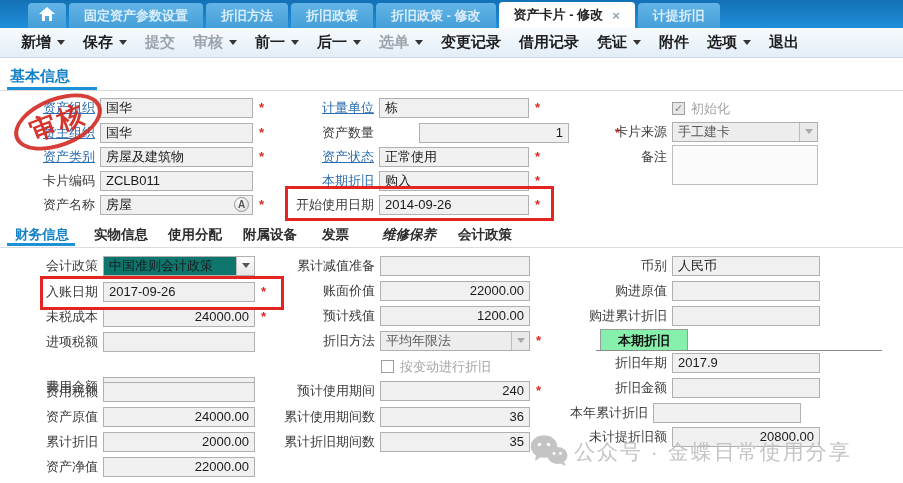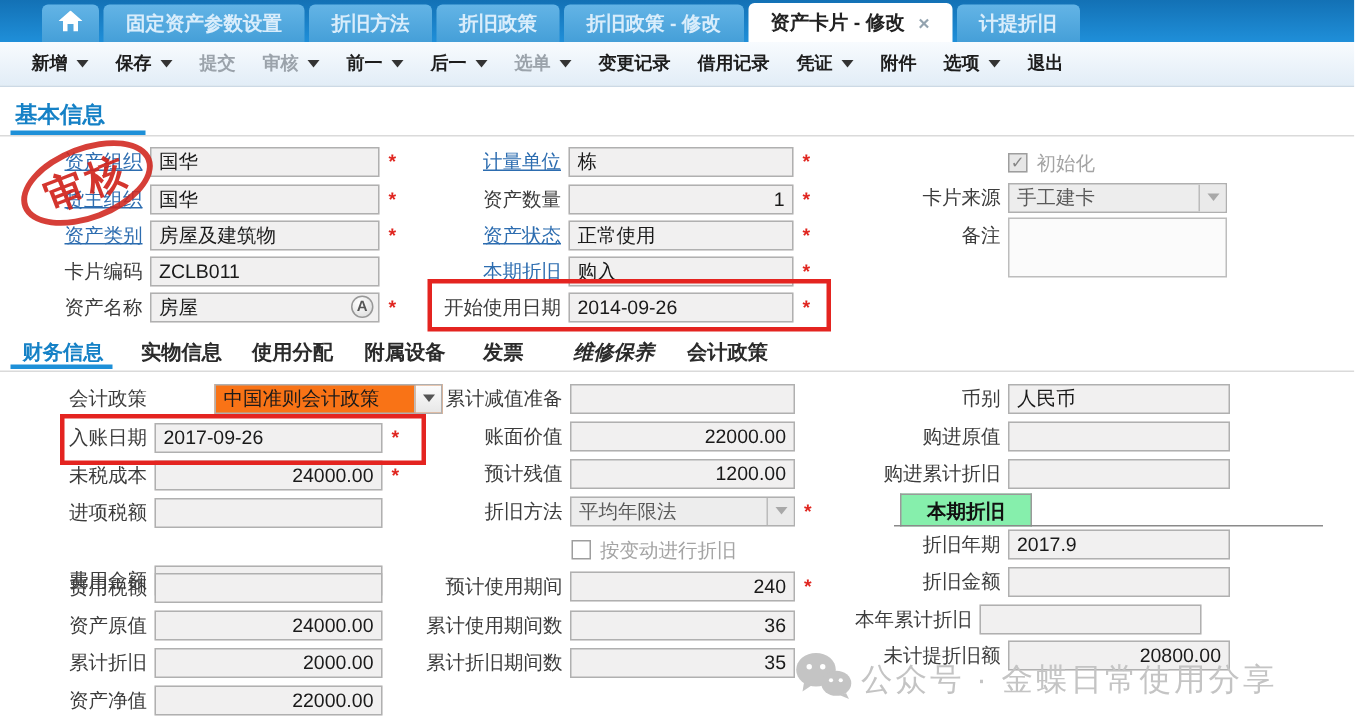--- a/index.html
+++ b/index.html
@@ -16,39 +16,39 @@
         color:#d9edfb;font-size:13px;font-weight:bold;padding:0 15px;cursor:pointer;white-space:nowrap;margin-top:29px;}
   .ttab.home{width:38px;padding:0;}
   .ttab.active{background:#fff;color:#222;height:26px;}
   .ttab .x{margin-left:9px;color:#93a3af;font-weight:bold;font-size:13px;cursor:pointer;}
 
   
   .toolbar{position:absolute;top:28px;left:0;width:903px;height:30px;
            background:linear-gradient(180deg,#f8fbfe,#e2edf7);
            border-bottom:1px solid #ccd9e5;display:flex;align-items:center;
            padding-left:12px;box-sizing:border-box;}
-  .titem{display:flex;align-items:center;padding:0 9px;font-size:12px;font-weight:bold;
+  .titem{display:flex;align-items:center;padding:0 9px;font-size:15px;font-weight:bold;
          color:#1d1d1d;cursor:pointer;white-space:nowrap;}
   .titem.disabled{color:#9ba3ab;cursor:default;}
   .tri{width:0;height:0;border-left:4px solid transparent;border-right:4px solid transparent;
        border-top:5px solid #333;margin-left:6px;}
 
   
   .section-title{position:absolute;font-size:15px;font-weight:bold;color:#1581c6;cursor:pointer;}
   .blue-ul{position:absolute;height:3px;background:#1e90d8;}
   .hline{position:absolute;left:0;width:903px;height:1px;background:#dadada;}
 
   
   .frow{position:absolute;display:flex;align-items:center;height:21px;}
   .lbl{display:inline-block;text-align:right;font-size:13px;color:#3c3c3c;margin-right:5px;white-space:nowrap;}
   .lbl.link{color:#2d6db0;text-decoration:underline;cursor:pointer;}
   .fld{height:20px;border:1px solid #b0b0b0;background:#f1f0f0;font-size:13px;color:#1a1a1a;
        padding:0 5px;box-sizing:border-box;font-family:"Liberation Sans","DejaVu Sans",sans-serif;outline:none;}
   .fld.num{text-align:right;}
-  .fld.white{background:#f97316;margin-left:40px;}
+  .fld.white{background:#0f766e;}
   .w153{width:153px}.w150{width:150px}.w152{width:152px}
   .w148{width:148px}.w146{width:146px}
   .req{color:#e0251f;font-weight:bold;margin-left:6px;font-size:13px;}
 
   .selwrap{position:relative;display:inline-block;}
   .selbtn{position:absolute;right:1px;top:1px;width:17px;height:18px;
           background:linear-gradient(180deg,#fcfcfc,#e7e7e7);border-left:1px solid #bcbcbc;
           display:flex;align-items:center;justify-content:center;cursor:pointer;}
   .selbtn .tri{margin:0;border-top-color:#555;}
   .sel-dis .fld{color:#5a5a5a;background:#ededed;}
@@ -199,21 +199,21 @@
       <span class="aicon">A</span>
     </span>
     <span class="req">*</span>
   </div>
 
   <div class="frow" style="left:281px;top:97px;">
     <span class="lbl link" style="width:93px;">计量单位</span>
     <input class="fld w150" readonly="" value="栋" style="">
     <span class="req">*</span>
   </div>
-  <div class="frow" style="left:281px;top:122px;">
+  <div class="frow" style="left:281px;top:122px;gap:40px;">
     <span class="lbl" style="width:93px;">资产数量</span>
     <input class="fld w150 num" readonly="" value="1" style="">
     <span class="req">*</span>
   </div>
   <div class="frow" style="left:281px;top:146px;">
     <span class="lbl link" style="width:93px;">资产状态</span>
     <input class="fld w150" readonly="" value="正常使用" style="">
     <span class="req">*</span>
   </div>
   <div class="frow" style="left:281px;top:170px;">

